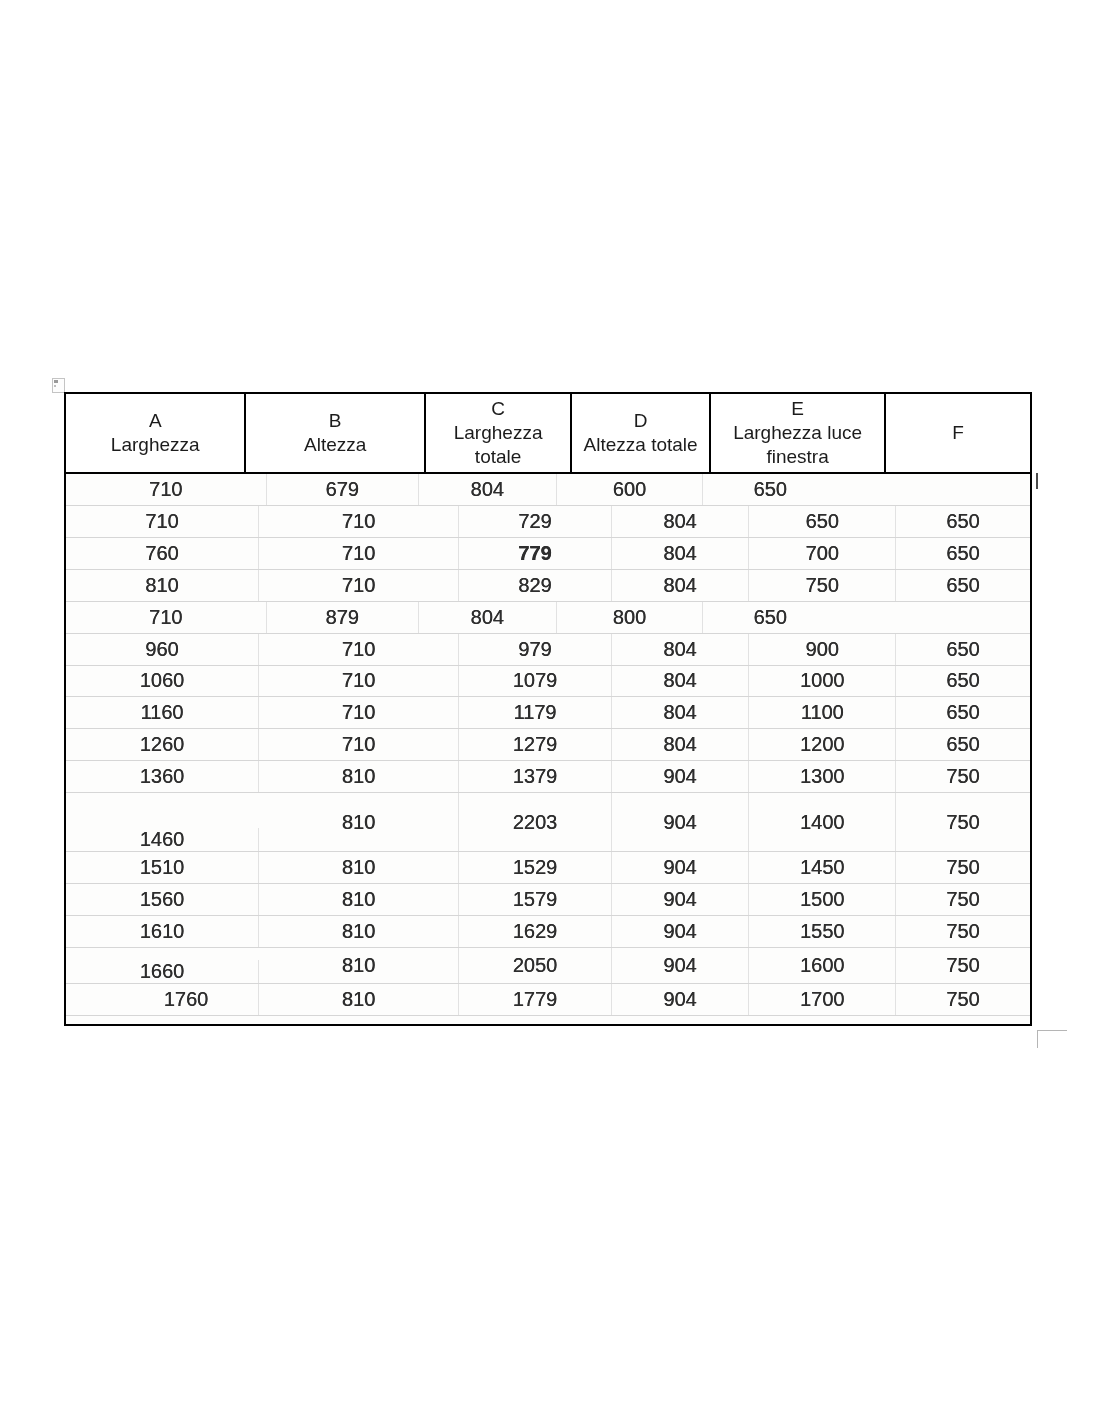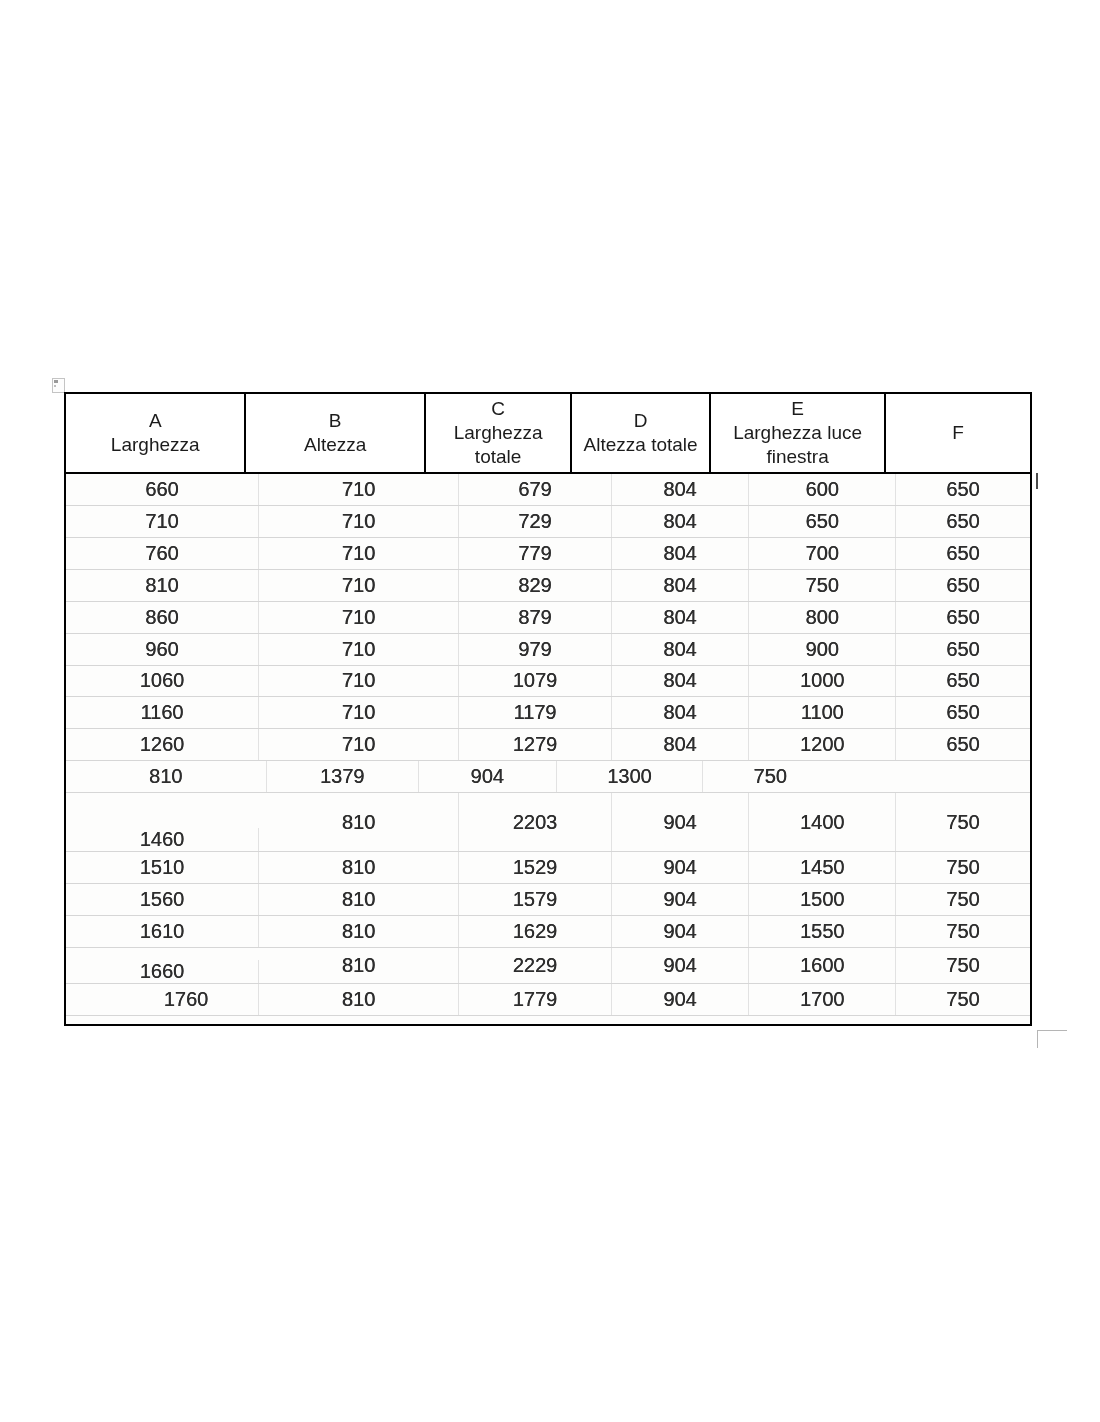--- a/index.html
+++ b/index.html
@@ -119,53 +119,51 @@
         <div class="hletter">E</div>
         <div class="hlabel">Larghezza luce finestra</div>
       </div>
       <div class="hcell" style="width:14.90%">
         <div class="hletter">F</div>
       </div>
     </div>
 
     <div class="tbody">
         <div class="trow">
-          <div class="tcell" style="width: 20%;">660</div>
           <div class="tcell" style="width: 20.8%;">710</div>
           <div class="tcell" style="width: 15.8%;">679</div>
           <div class="tcell" style="width: 14.3%;">804</div>
           <div class="tcell" style="width: 15.2%;">600</div>
           <div class="tcell" style="width: 13.9%;">650</div>
         </div>
         <div class="trow">
           <div class="tcell" style="width: 20%;">710</div>
           <div class="tcell" style="width: 20.8%;">710</div>
           <div class="tcell" style="width: 15.8%;">729</div>
           <div class="tcell" style="width: 14.3%;">804</div>
           <div class="tcell" style="width: 15.2%;">650</div>
           <div class="tcell" style="width: 13.9%;">650</div>
         </div>
         <div class="trow">
           <div class="tcell" style="width: 20%;">760</div>
           <div class="tcell" style="width: 20.8%;">710</div>
-          <div class="tcell" style="width: 15.8%;">779</div>
+          <div class="tcell" style="width: 15.8%; font-weight: bold;">779</div>
           <div class="tcell" style="width: 14.3%;">804</div>
           <div class="tcell" style="width: 15.2%;">700</div>
           <div class="tcell" style="width: 13.9%;">650</div>
         </div>
         <div class="trow">
           <div class="tcell" style="width: 20%;">810</div>
           <div class="tcell" style="width: 20.8%;">710</div>
           <div class="tcell" style="width: 15.8%;">829</div>
           <div class="tcell" style="width: 14.3%;">804</div>
           <div class="tcell" style="width: 15.2%;">750</div>
           <div class="tcell" style="width: 13.9%;">650</div>
         </div>
         <div class="trow">
-          <div class="tcell" style="width: 20%;">860</div>
           <div class="tcell" style="width: 20.8%;">710</div>
           <div class="tcell" style="width: 15.8%;">879</div>
           <div class="tcell" style="width: 14.3%;">804</div>
           <div class="tcell" style="width: 15.2%;">800</div>
           <div class="tcell" style="width: 13.9%;">650</div>
         </div>
         <div class="trow">
           <div class="tcell" style="width: 20%;">960</div>
           <div class="tcell" style="width: 20.8%;">710</div>
           <div class="tcell" style="width: 15.8%; text-align: right;">979</div>
@@ -191,20 +189,21 @@
         </div>
         <div class="trow">
           <div class="tcell" style="width: 20%;">1260</div>
           <div class="tcell" style="width: 20.8%;">710</div>
           <div class="tcell" style="width: 15.8%;">1279</div>
           <div class="tcell" style="width: 14.3%;">804</div>
           <div class="tcell" style="width: 15.2%;">1200</div>
           <div class="tcell" style="width: 13.9%;">650</div>
         </div>
         <div class="trow">
+          <div class="tcell" style="width: 20%;">1360</div>
           <div class="tcell" style="width: 20.8%;">810</div>
           <div class="tcell" style="width: 15.8%;">1379</div>
           <div class="tcell" style="width: 14.3%;">904</div>
           <div class="tcell" style="width: 15.2%;">1300</div>
           <div class="tcell" style="width: 13.9%;">750</div>
         </div>
         <div class="trow">
           <div class="tcell" style="width: 20%; margin-top: 35px;">1460</div>
           <div class="tcell" style="width: 20.8%;">810</div>
           <div class="tcell" style="width: 15.8%;">2203</div>
@@ -232,21 +231,21 @@
           <div class="tcell" style="width: 20%;">1610</div>
           <div class="tcell" style="width: 20.8%;">810</div>
           <div class="tcell" style="width: 15.8%;">1629</div>
           <div class="tcell" style="width: 14.3%;">904</div>
           <div class="tcell" style="width: 15.2%; text-align: center;">1550</div>
           <div class="tcell" style="width: 13.9%;">750</div>
         </div>
         <div class="trow">
           <div class="tcell" style="width: 20%; margin-top: 12px;">1660</div>
           <div class="tcell" style="width: 20.8%;">810</div>
-          <div class="tcell" style="width: 15.8%;">2229</div>
+          <div class="tcell" style="width: 15.8%;">2050</div>
           <div class="tcell" style="width: 14.3%;">904</div>
           <div class="tcell" style="width: 15.2%;">1600</div>
           <div class="tcell" style="width: 13.9%;">750</div>
         </div>
         <div class="trow">
           <div class="tcell" style="width: 20%; padding-left: 48px;">1760</div>
           <div class="tcell" style="width: 20.8%;">810</div>
           <div class="tcell" style="width: 15.8%;">1779</div>
           <div class="tcell" style="width: 14.3%;">904</div>
           <div class="tcell" style="width: 15.2%;">1700</div>

